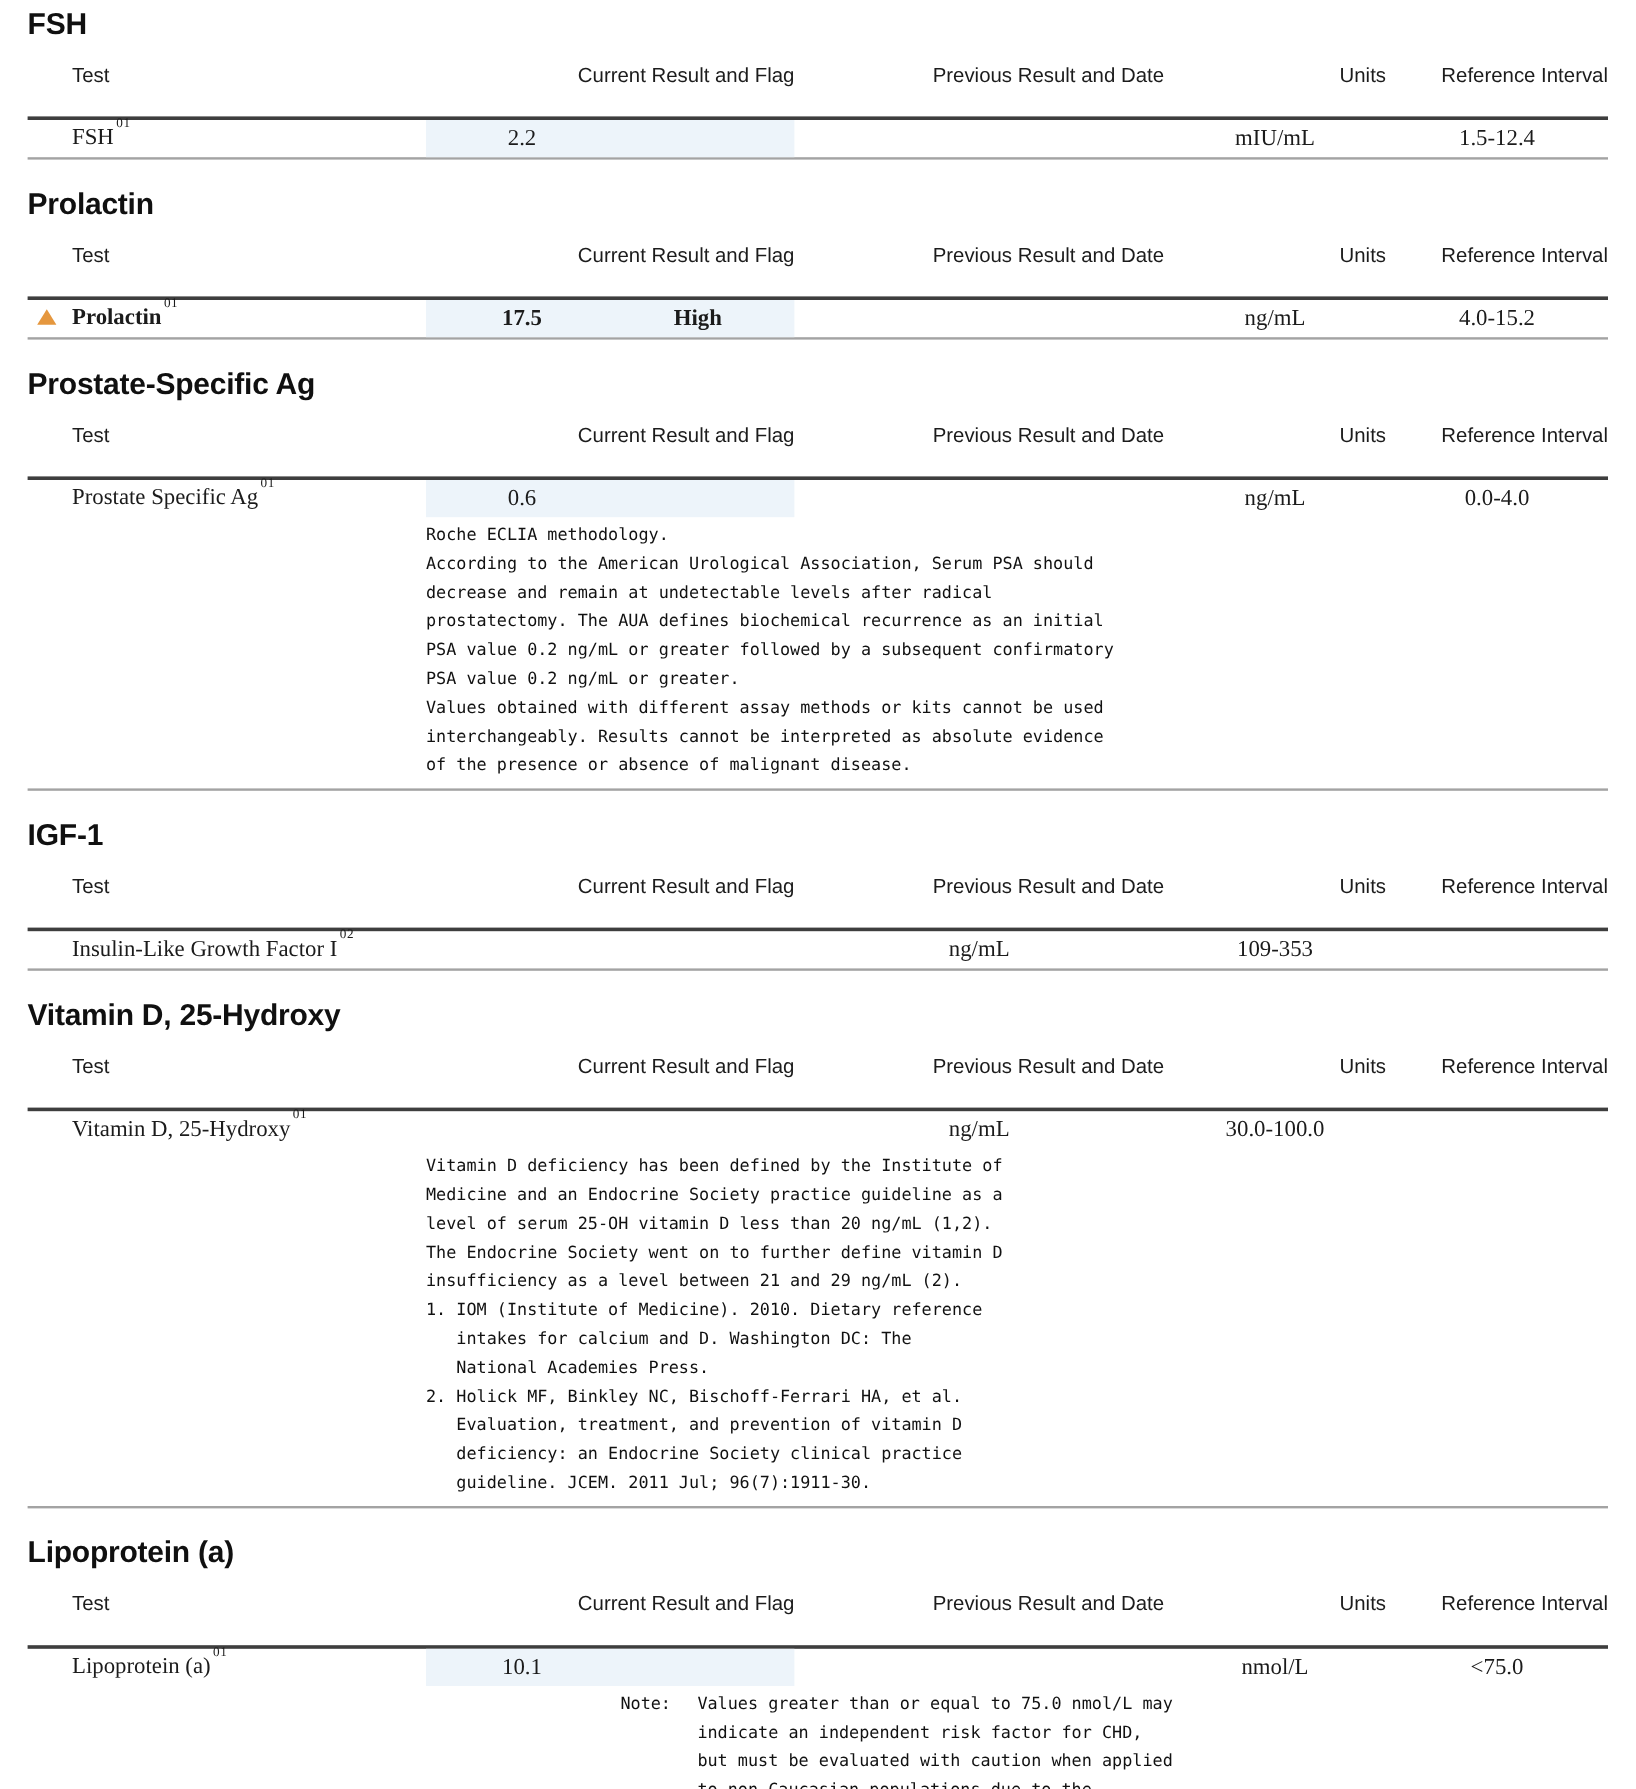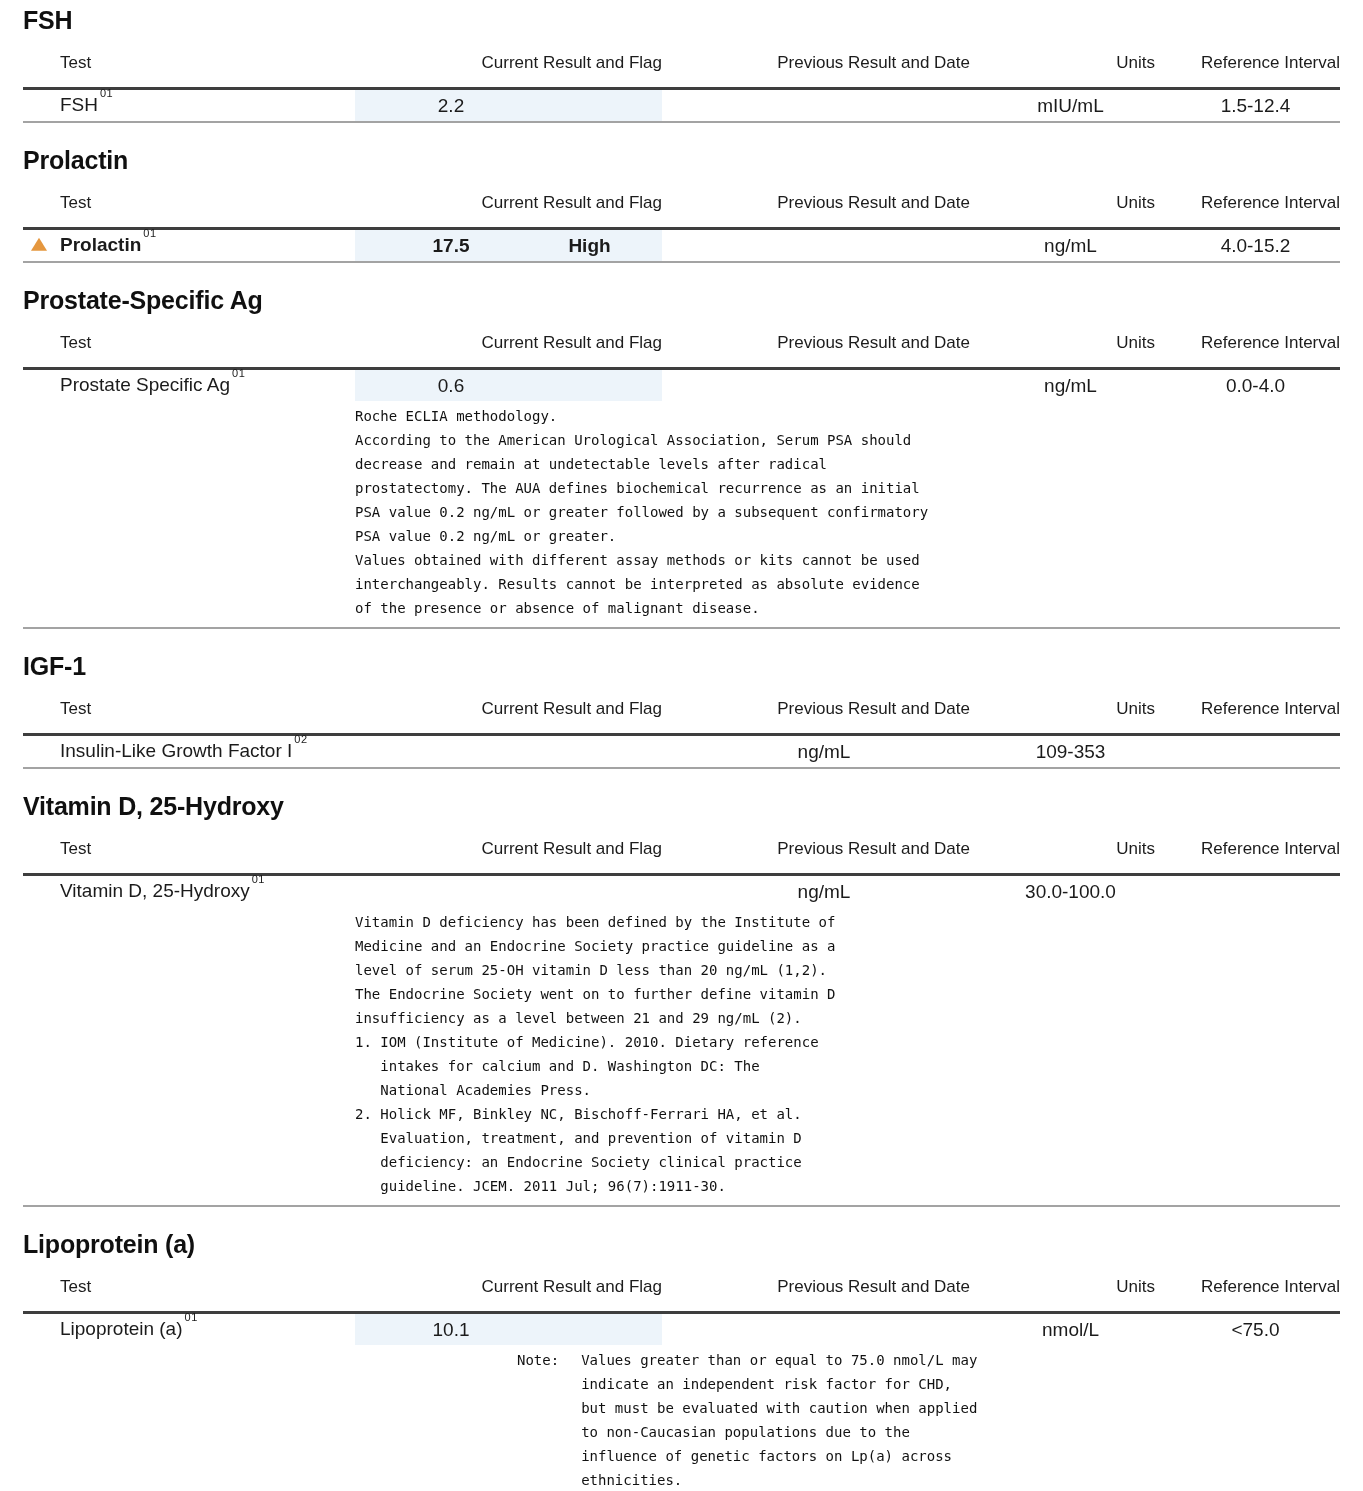--- a/index.html
+++ b/index.html
@@ -23,34 +23,35 @@
     font-weight:bold;
     color:#101010;
     margin:23px 23px 0;
     letter-spacing:-0.2px;
   }
   .sec.first .sec-title{margin-top:6px;}
   .table{margin:18px 23px 0;}
   .thead{
     display:grid;
     grid-template-columns:332px 307px 308px 185px 185px;
-    padding-bottom:14px;
+    padding-bottom:24px;
     border-bottom:3px solid var(--rule-dark);
   }
   .th{font-size:17px;color:#1c1c1c;}
   .th-test{padding-left:37px;}
   .th-c{text-align:right;}
   .trow{border-bottom:2px solid var(--rule-light);}
   .grid{
     display:grid;
     grid-template-columns:332px 307px 308px 185px 185px;
     align-items:center;
     min-height:31px;
-  }
-  .td{font-size:19px;padding-left:16px;}
+    font-family:Liberation Serif, serif;
+  }
+  .td{font-size:19px;}
   .td-test{position:relative;padding-left:37px;}
   .fn{
     font-size:11px;
     position:relative;
     top:-7px;
     margin-left:2px;
     letter-spacing:.5px;
   }
   .td-result{
     background:var(--highlight);

